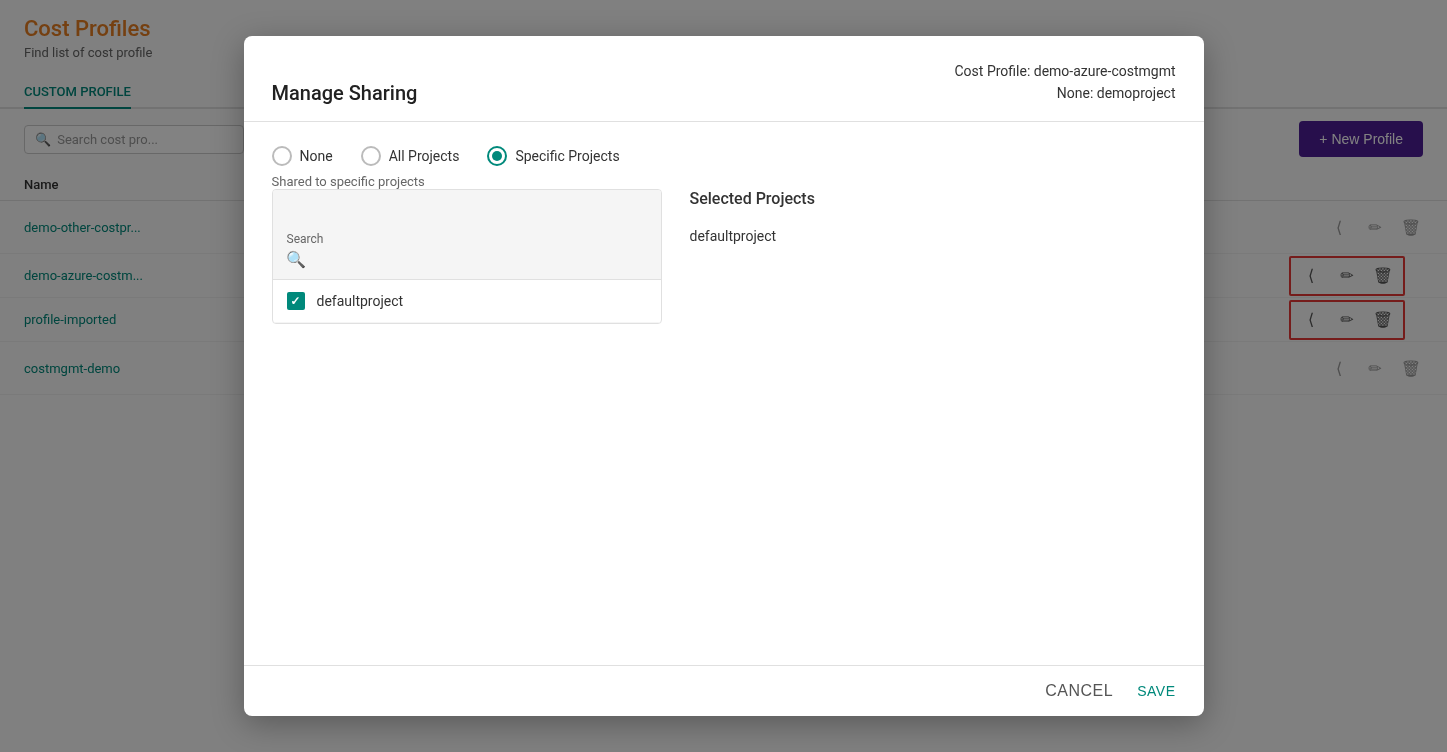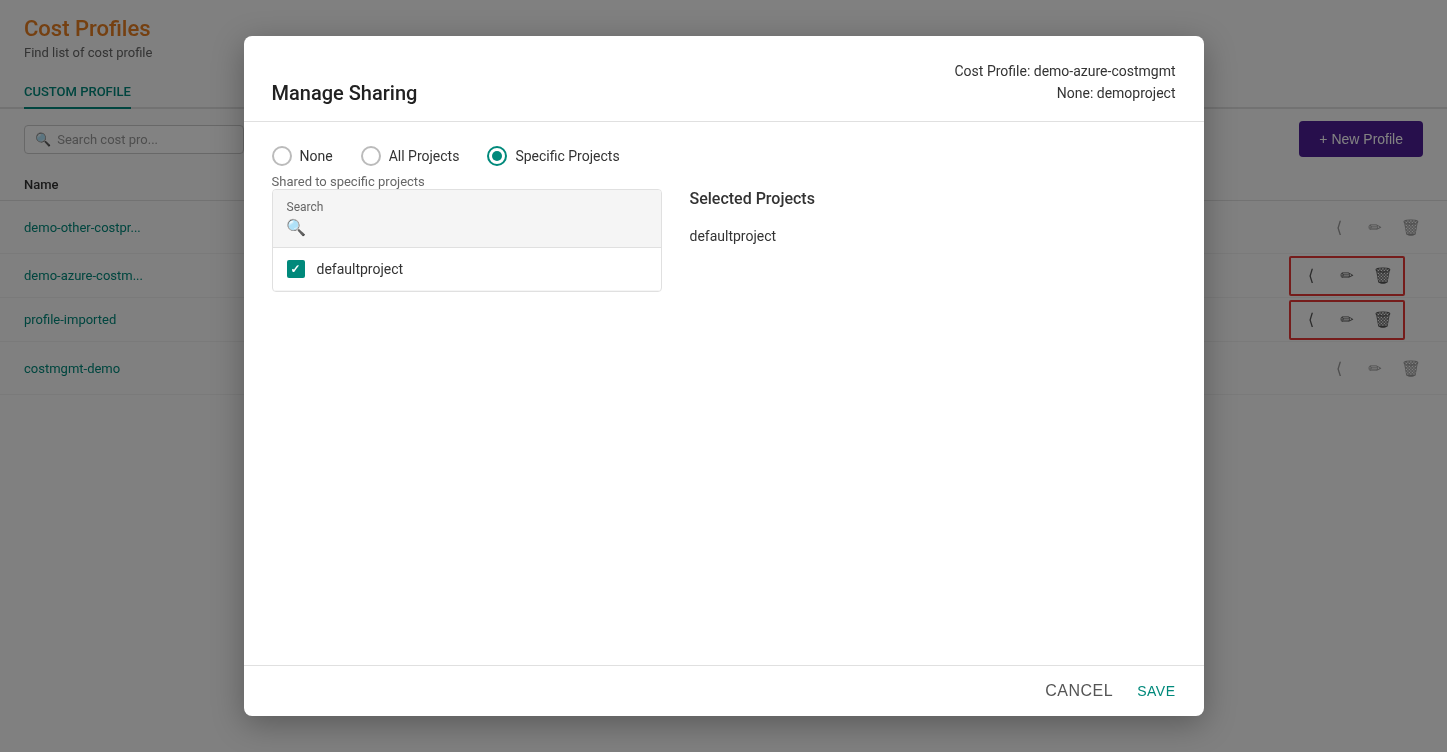--- a/index.html
+++ b/index.html
@@ -254,20 +254,21 @@
     .search-box {
       padding: 10px 14px;
       border-bottom: 1px solid #e0e0e0;
       background: #f5f5f5;
     }
 
     .search-label {
       font-size: 12px;
       color: #666;
       margin-bottom: 4px;
+      margin-top: 32px;
     }
 
     .search-input-row {
       display: flex;
       align-items: center;
       gap: 8px;
     }
 
     .search-icon-svg {
       color: #666;

